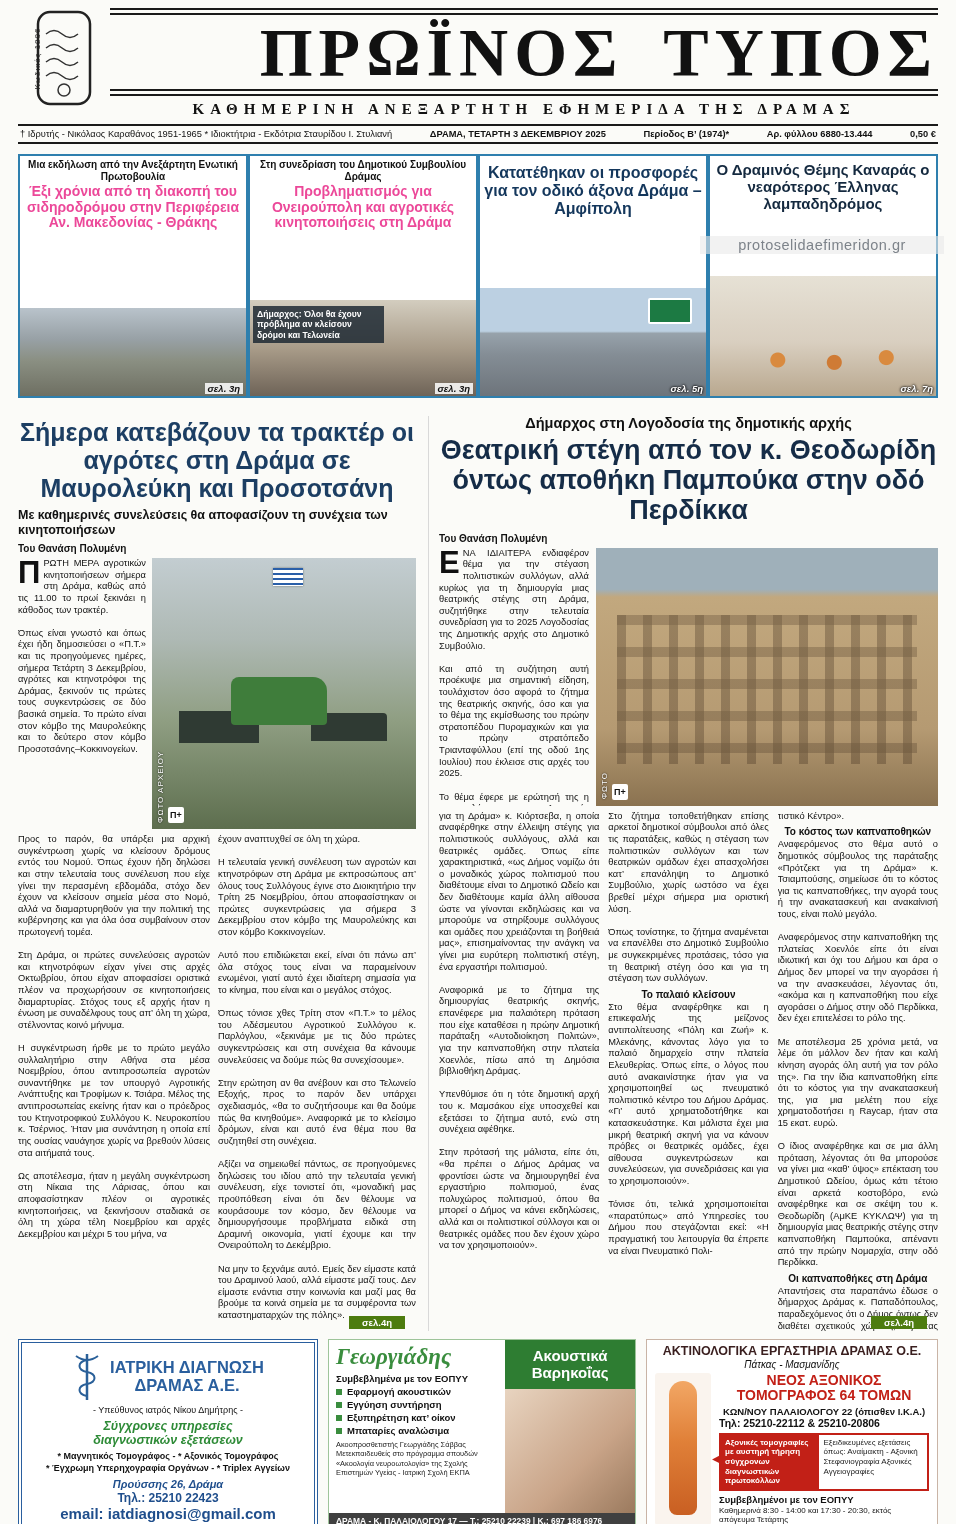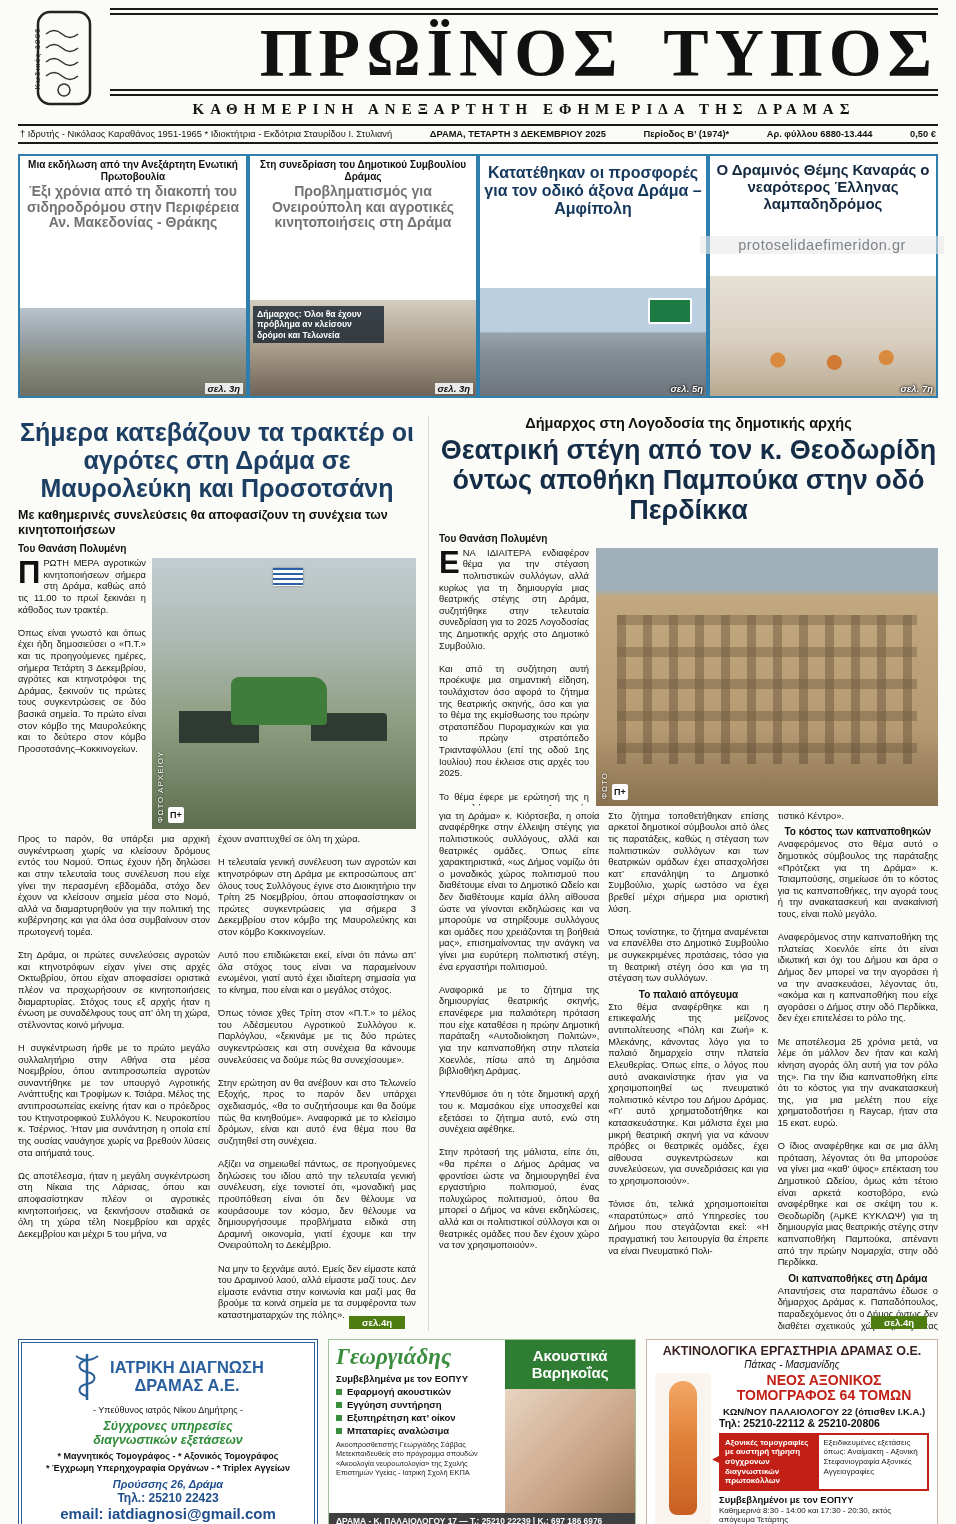--- a/index.html
+++ b/index.html
@@ -16,21 +16,21 @@
   .rule{height:7px;border-top:2px solid #1a1a1a;border-bottom:2px solid #1a1a1a;}
   .np-title{font-family:"Liberation Serif",serif;font-weight:bold;font-size:68px;line-height:1.06;letter-spacing:6px;word-spacing:18px;text-align:right;margin:1px 0;white-space:nowrap;}
   .np-subtitle{font-family:"Liberation Serif",serif;font-weight:bold;font-size:15px;letter-spacing:6px;text-align:center;padding:5px 0 3px;white-space:nowrap;}
   .infobar{margin:3px 18px 0;border-top:2px solid #1a1a1a;border-bottom:2px solid #1a1a1a;display:flex;align-items:center;justify-content:space-between;gap:8px;font-size:9.3px;padding:3px 2px;white-space:nowrap;}
   .infobar .b{font-weight:bold;}
 
   
   .teasers{display:grid;grid-template-columns:repeat(4,1fr);padding:10px 18px 8px;height:262px;}
   .teaser{border:2px solid #2e7fae;background:#fff;display:flex;flex-direction:column;overflow:hidden;position:relative;}
   .t-kicker{font-size:10px;font-weight:bold;text-align:center;line-height:1.15;padding:3px 4px 0;}
-  .t-title{font-size:14px;font-weight:bold;color:#737373;text-align:center;line-height:1.12;padding:2px 4px;}
+  .t-title{font-size:14px;font-weight:bold;color:#ec4899;text-align:center;line-height:1.12;padding:2px 4px;}
   .t-title.big{font-size:16px;color:#14375c;padding-top:8px;}
   .t-title.dark{font-size:15px;color:#14293f;padding-top:6px;}
   .t-photo{margin-top:auto;position:relative;width:100%;}
   .ph-train{height:88px;background:linear-gradient(180deg,#b9c3cb 0%,#98a1a6 35%,#8a8f82 60%,#6e6f62 100%);}
   .ph-meeting{height:96px;background:linear-gradient(180deg,#d3cdbf 0%,#a99c89 50%,#6e6357 100%);}
   .ph-road{height:108px;background:linear-gradient(180deg,#bcd0e2 0%,#bcd0e2 40%,#97a2ab 42%,#848d95 62%,#6d747b 100%);}
   .ph-parade{height:120px;background:radial-gradient(circle at 30% 70%,#d98a3f 0 7px,transparent 8px),radial-gradient(circle at 55% 72%,#cf7b35 0 7px,transparent 8px),radial-gradient(circle at 78% 68%,#d98a3f 0 7px,transparent 8px),linear-gradient(180deg,#e6e1d5 0%,#d9cfc0 55%,#b9a88f 100%);}
   .road-sign{position:absolute;top:10px;right:14px;width:44px;height:26px;background:#1c7a43;border:2px solid #fff;border-radius:2px;}
   .t-overlay{position:absolute;left:3px;top:6px;width:58%;background:rgba(24,36,48,.82);color:#fff;font-size:8.6px;font-weight:bold;line-height:1.2;padding:3px 4px;}
   .pageref{position:absolute;right:3px;bottom:2px;font-size:9.5px;font-weight:bold;font-style:italic;}
@@ -249,21 +249,21 @@
 
 Αναφορικά με το ζήτημα της δημιουργίας θεατρικής σκηνής, επανέφερε μια παλαιότερη πρόταση που είχε καταθέσει η πρώην Δημοτική παράταξη «Αυτοδιοίκηση Πολιτών», για την καπναποθήκη στην πλατεία Χοενλόε, πίσω από τη Δημόσια βιβλιοθήκη Δράμας.
 
 Υπενθύμισε ότι η τότε δημοτική αρχή του κ. Μαμσάκου είχε υποσχεθεί και εξετάσει το ζήτημα αυτό, ενώ στη συνέχεια αφέθηκε.
 
 Στην πρότασή της μάλιστα, είπε ότι, «θα πρέπει ο Δήμος Δράμας να φροντίσει ώστε να δημιουργηθεί ένα εργαστήριο πολιτισμού, ένας πολυχώρος πολιτισμού, όπου θα μπορεί ο Δήμος να κάνει εκδηλώσεις, αλλά και οι πολιτιστικοί σύλλογοι και οι θεατρικές ομάδες που δεν έχουν χώρο να τον χρησιμοποιούν».</div>
         <div>
           <div class="coltext">Στο ζήτημα τοποθετήθηκαν επίσης αρκετοί δημοτικοί σύμβουλοι από όλες τις παρατάξεις, καθώς η στέγαση των πολιτιστικών συλλόγων και των θεατρικών ομάδων έχει απασχολήσει κατ’ επανάληψη το Δημοτικό Συμβούλιο, χωρίς ωστόσο να έχει βρεθεί μέχρι σήμερα μια οριστική λύση.
 
 Όπως τονίστηκε, το ζήτημα αναμένεται να επανέλθει στο Δημοτικό Συμβούλιο με συγκεκριμένες προτάσεις, τόσο για τη θεατρική στέγη όσο και για τη στέγαση των συλλόγων.</div>
-          <div class="subhead">Το παλαιό απόγευμα</div>
+          <div class="subhead">Το παλαιό κλείσουν</div>
           <div class="coltext">Στο θέμα αναφέρθηκε και η επικεφαλής της μείζονος αντιπολίτευσης «Πόλη και Ζωή» κ. Μλεκάνης, κάνοντας λόγο για το παλαιό δημαρχείο στην πλατεία Ελευθερίας. Όπως είπε, ο λόγος που αυτό ανακαινίστηκε ήταν για να χρησιμοποιηθεί ως πνευματικό πολιτιστικό κέντρο του Δήμου Δράμας. «Γι’ αυτό χρηματοδοτήθηκε και κατασκευάστηκε. Και μάλιστα έχει μια μικρή θεατρική σκηνή για να κάνουν πρόβες οι θεατρικές ομάδες, έχει αίθουσα συγκεντρώσεων και συνελεύσεων, για συνεδριάσεις και για το χρησιμοποιούν».
 
 Τόνισε ότι, τελικά χρησιμοποιείται «παρατύπως» από Υπηρεσίες του Δήμου που στεγάζονται εκεί: «Η πραγματική του λειτουργία θα έπρεπε να είναι Πνευματικό Πολι-</div>
         </div>
         <div>
           <div class="coltext">τιστικό Κέντρο».</div>
           <div class="subhead">Το κόστος των καπναποθηκών</div>
           <div class="coltext">Αναφερόμενος στο θέμα αυτό ο δημοτικός σύμβουλος της παράταξης «Πρότζεκτ για τη Δράμα» κ. Τσιαμπούσης, σημείωσε ότι το κόστος για τις καπναποθήκες, την αγορά τους ή την ανακατασκευή και ανακαίνισή τους, είναι πολύ μεγάλο.
 
 Αναφερόμενος στην καπναποθήκη της πλατείας Χοενλόε είπε ότι είναι ιδιωτική και όχι του Δήμου και άρα ο Δήμος δεν μπορεί να την αγοράσει ή να την ανασκευάσει, λέγοντας ότι, «ακόμα και η καπναποθήκη που είχε αγοράσει ο Δήμος στην οδό Περδίκκα, δεν έχει επιτελέσει το ρόλο της.

